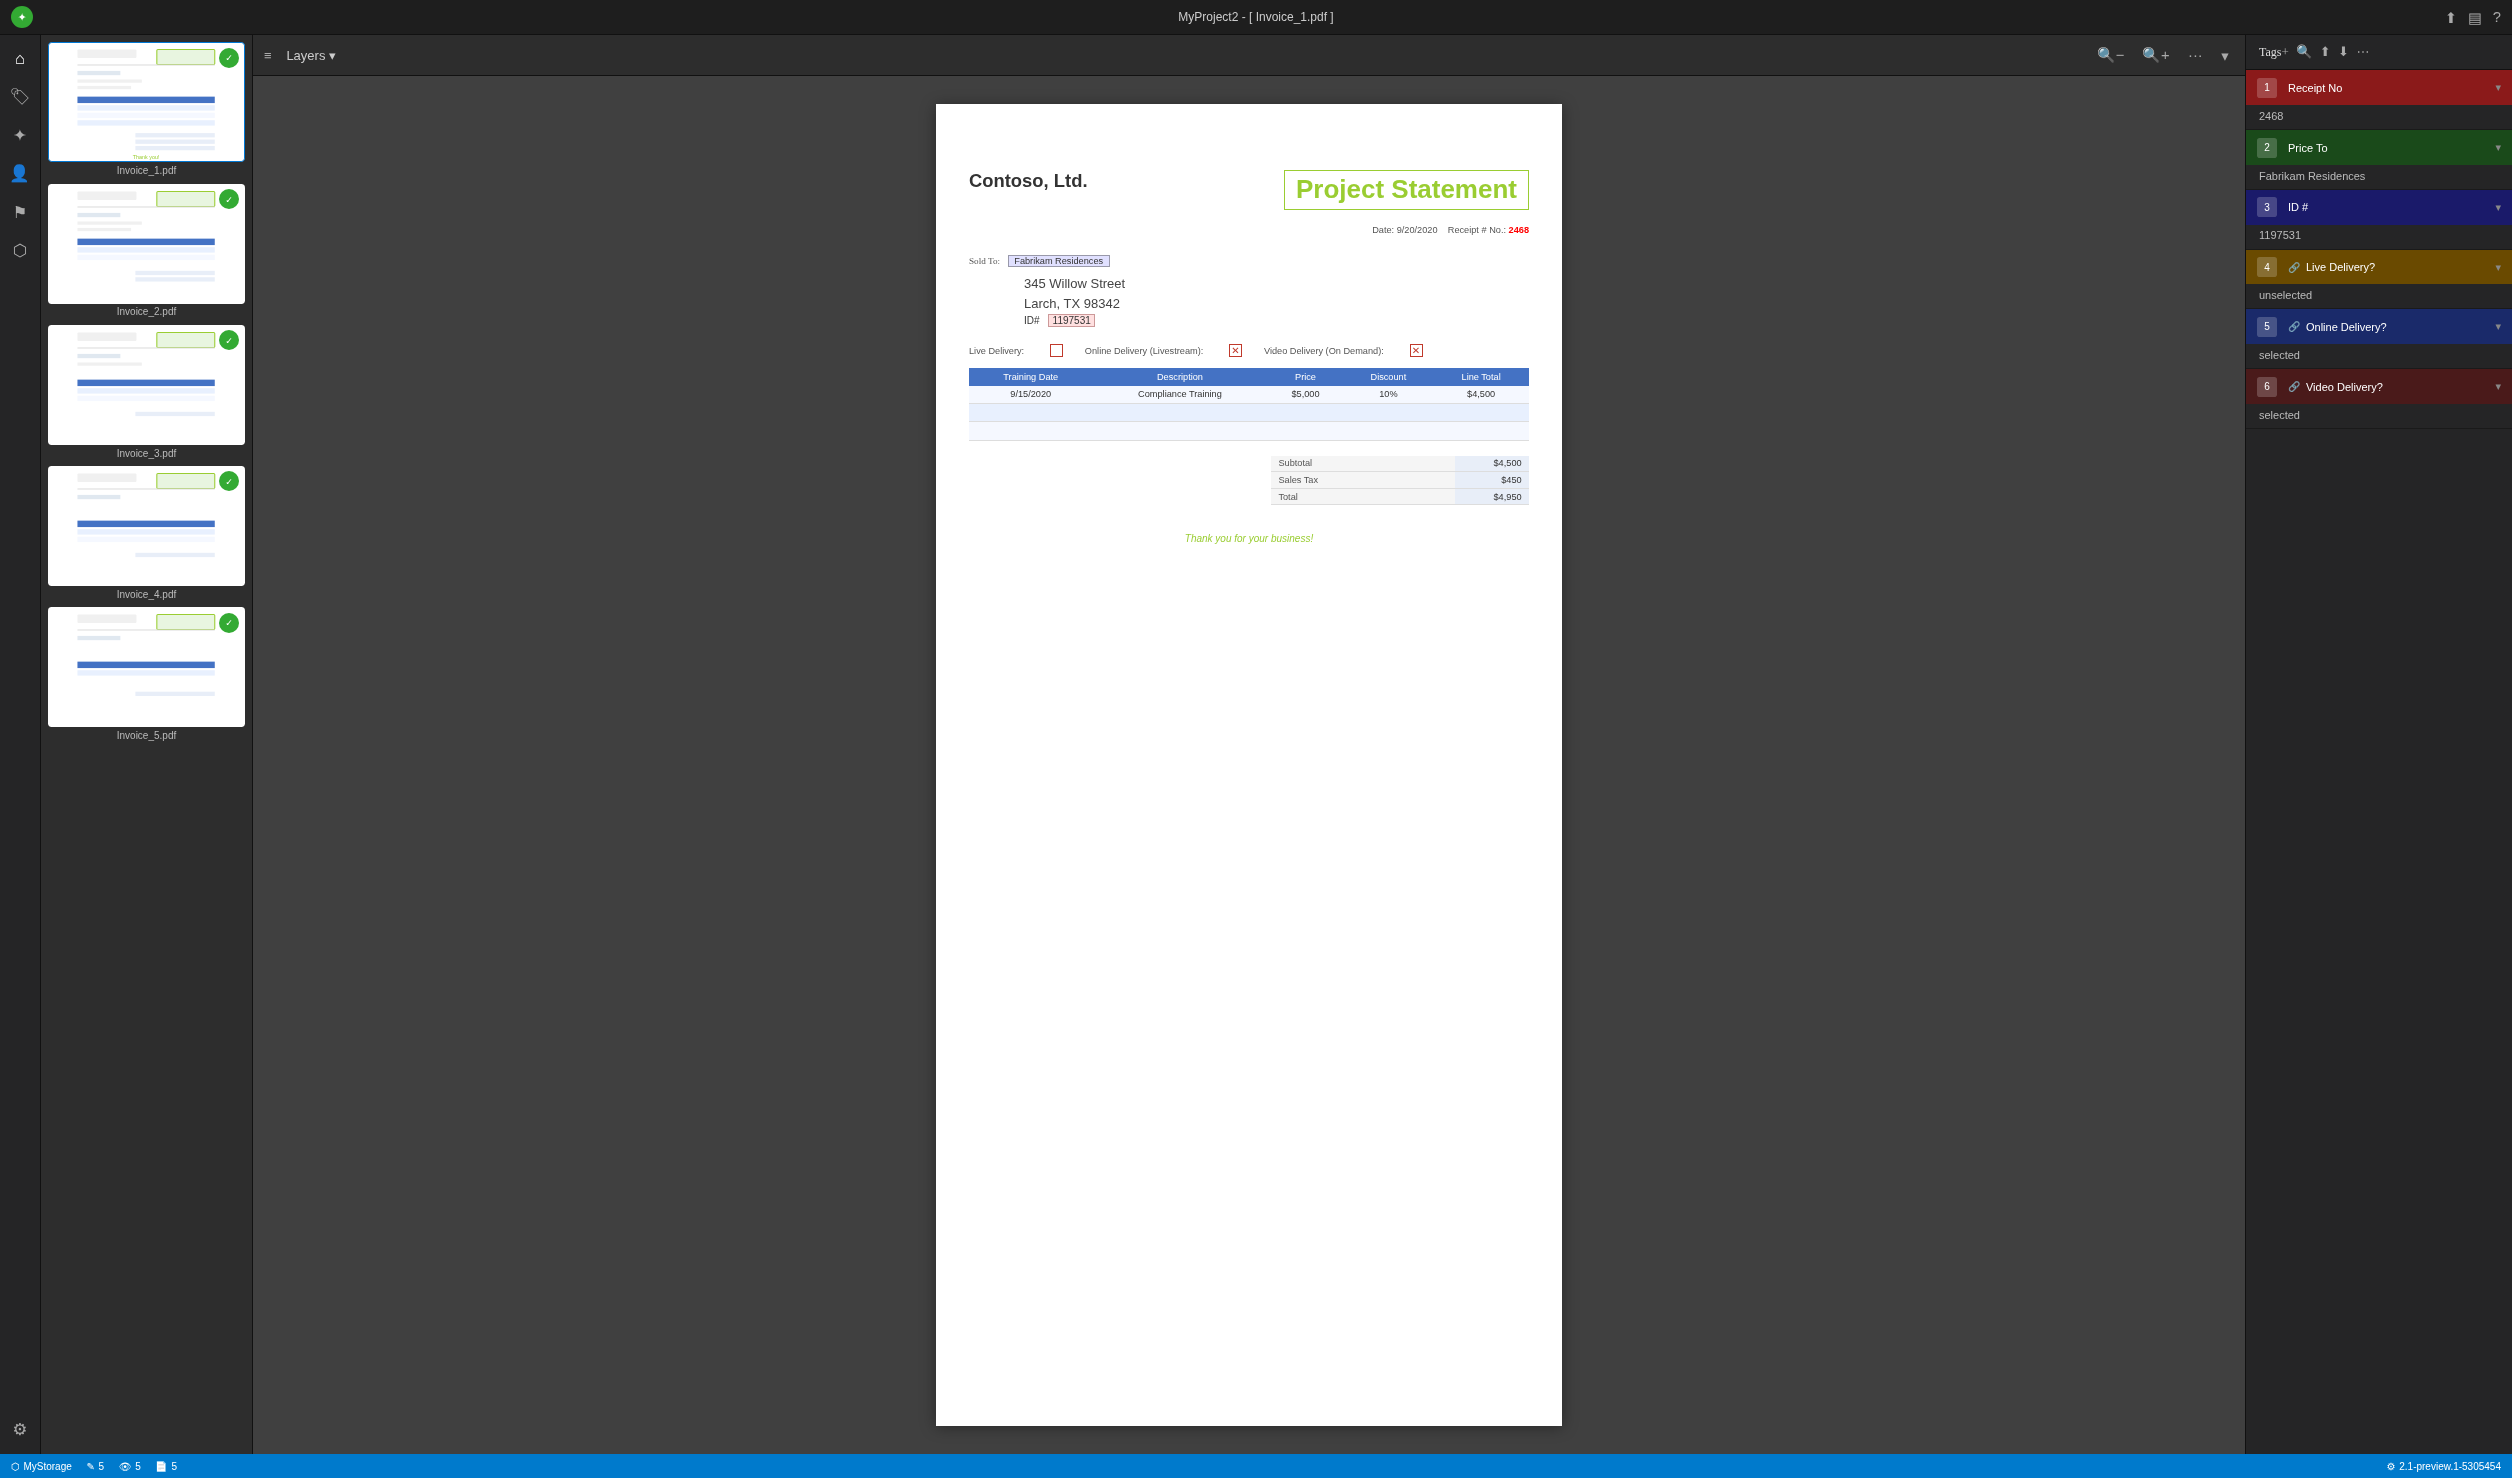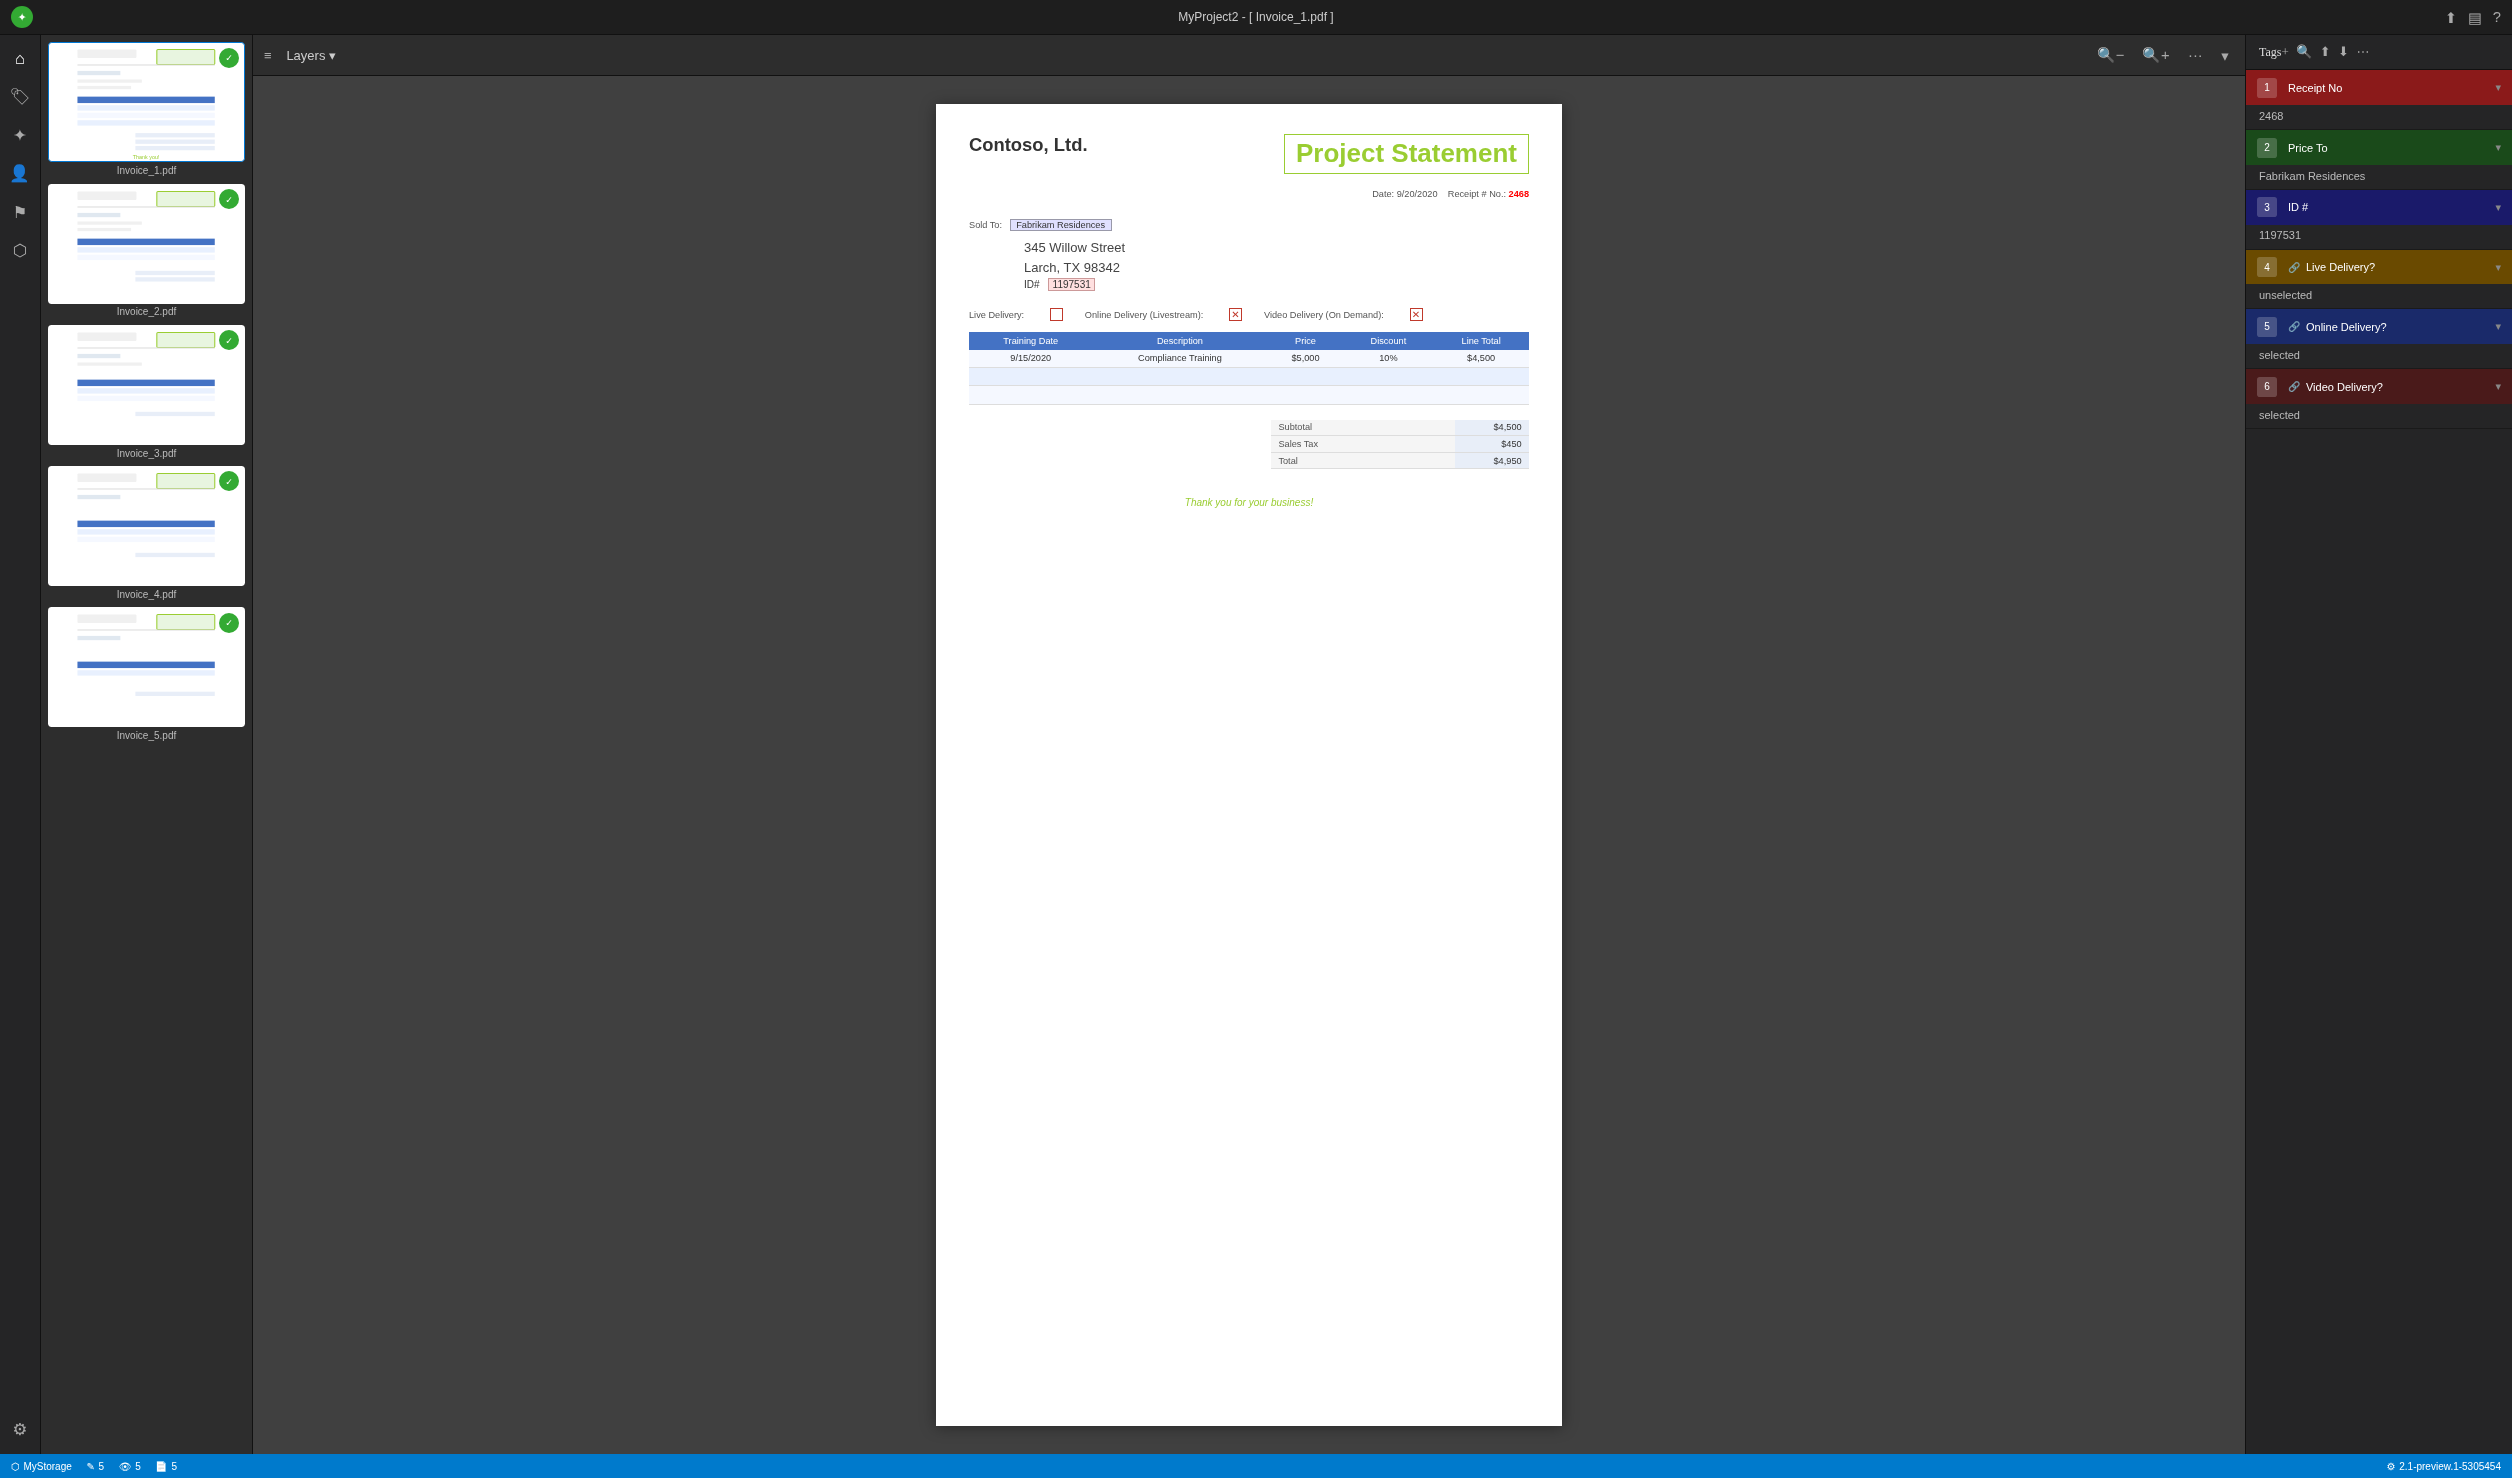--- a/index.html
+++ b/index.html
@@ -162,20 +162,21 @@
       padding: 29.5px 33px;
       color: #333;
       font-size: 10px;
       box-shadow: 0 1.8px 14.7px rgba(0,0,0,0.4);
     }
     .inv-header {
       display: flex;
       justify-content: space-between;
       align-items: flex-start;
       margin-bottom: 14.7px;
+      margin-top: 36px;
     }
     .inv-company {
       font-size: 18.4px;
       font-weight: bold;
       color: #333;
     }
     .inv-title {
       font-size: 26px;
       font-weight: bold;
       color: #9acd32;
@@ -186,21 +187,21 @@
       text-align: right;
       font-size: 9.2px;
       color: #555;
       margin-bottom: 20px;
     }
     .inv-meta span.red { color: red; font-weight: bold; }
     .inv-sold {
       margin: 9.2px 0;
       font-size: 9.2px;
     }
-    .inv-sold .sold-label { color: #555; }
+    .inv-sold .sold-label { color: #555; font-family: Liberation Serif, serif; }
     .inv-sold .sold-value {
       display: inline-block;
       background: #e0e0ff;
       border: 0.9px solid #99a;
       padding: 0 5.5px;
       color: #333;
     }
     .inv-address { margin-left: 55px; margin-top: 5.5px; font-size: 13px; color: #444; }
     .inv-id { margin-left: 55px; margin-top: 3.7px; font-size: 10px; }
     .inv-id .id-val {

